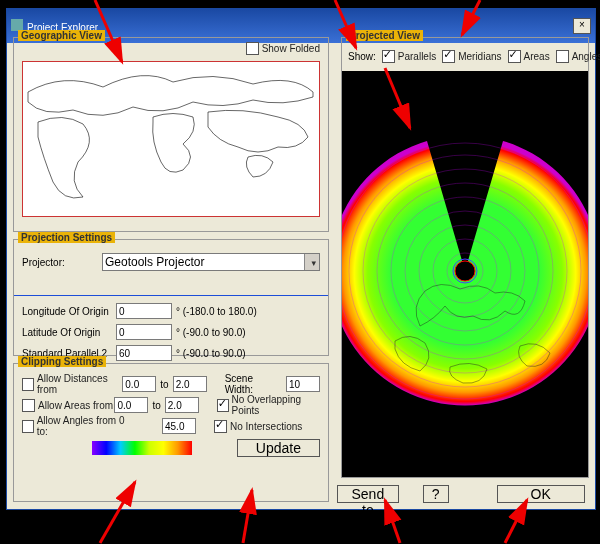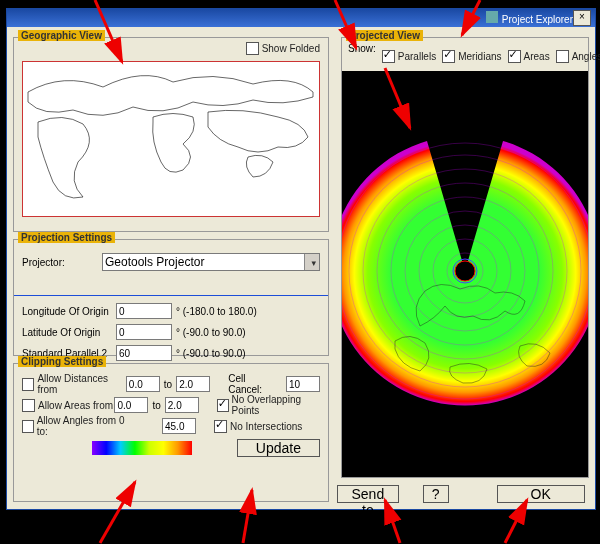--- a/index.html
+++ b/index.html
@@ -1,18 +1,18 @@
 <!DOCTYPE html>
 <html><head>
 <meta charset="utf-8">
 <style>
 html,body{margin:0;padding:0;font-family:Tahoma,Arial,sans-serif;font-size:10px;background:#000}
 .stage{position:relative;width:600px;height:544px;background:#000;overflow:hidden}
 .win{position:absolute;left:6px;top:8px;width:588px;height:500px;background:#ece9d8;border:1px solid #1a49a3}
-.titlebar{height:18px;background:linear-gradient(#1a49a3,#3a70d6);display:flex;align-items:center;color:#fff;padding:0 4px;justify-content:flex-end}
+.titlebar{height:18px;background:linear-gradient(#1a49a3,#3a70d6);display:flex;align-items:center;color:#fff;padding:8px 4px;justify-content:space-between}
 .titlebar .icon{width:12px;height:12px;background:#6aa;display:inline-block;margin-right:4px}
 .titlebar .closebtn{width:16px;height:14px;background:#ece9d8;border:1px solid #555;color:#000;text-align:center;line-height:11px;font-family:Arial;cursor:pointer}
 .body{position:absolute;top:18px;left:0;right:0;bottom:0}
 .gbox{position:absolute;border:1px solid #999;border-top:none}
 .gbox .gt{position:absolute;top:-7px;left:4px;background:#eab308;padding:0 3px;color:#333;font-weight:bold}
 .gbox::before{content:"";position:absolute;top:0;left:0;right:0;border-top:1px solid #999}
 .leftcol{position:absolute;left:6px;top:4px;width:316px;bottom:6px}
 .rightcol{position:absolute;right:6px;top:4px;width:248px;bottom:30px}
 .map{position:absolute;left:8px;top:24px;width:296px;height:154px;background:#fff;border:1px solid #c33}
 .chk{display:inline-flex;align-items:center;gap:3px}
@@ -93,21 +93,21 @@
         <span class="gt">Clipping Settings</span>
         <div style="position:absolute;left:8px;top:12px;right:8px">
           <div class="fieldrow">
             <span class="chk" style="width:104px">
                   <span class="box"></span>
                   <span class="lbl">Allow Distances from</span>
                 </span>
             <input class="txt" style="width: 28px;" value="0.0">
             <span style="margin:0 4px">to</span>
             <input class="txt" style="width: 28px;" value="2.0">
-            <span style="margin-left:18px">Cell Cancel:</span>
+            <span style="margin-left:18px">Scene Width:</span>
             <input class="txt" style="width: 28px; margin-left: 4px;" value="10">
           </div>
           <div class="fieldrow">
             <span class="chk" style="width:104px">
                   <span class="box"></span>
                   <span class="lbl">Allow Areas from</span>
                 </span>
             <input class="txt" style="width: 28px;" value="0.0">
             <span style="margin:0 4px">to</span>
             <input class="txt" style="width: 28px;" value="2.0">
@@ -135,21 +135,21 @@
             <button class="btn" style="padding:0 18px"><span>Update</span></button>
           </div>
         </div>
       </div>
 
     </div>
 
     <div class="rightcol">
       <div class="gbox" style="left:0;top:6px;right:0;height:440px;width:246px">
         <span class="gt">Projected View</span>
-        <div style="position:absolute;left:6px;top:6px;right:4px;height:26px;display:flex;flex-wrap:nowrap;gap:6px;">
+        <div style="position:absolute;left:6px;top:6px;right:4px;height:26px;display:flex;flex-wrap:nowrap;gap:6px;align-items:center">
           <span>Show:</span>
           <span class="chk">
                 <span class="box checked"></span>
                 <span class="lbl">Parallels</span>
               </span>
           <span class="chk">
                 <span class="box checked"></span>
                 <span class="lbl">Meridians</span>
               </span>
           <span class="chk">

